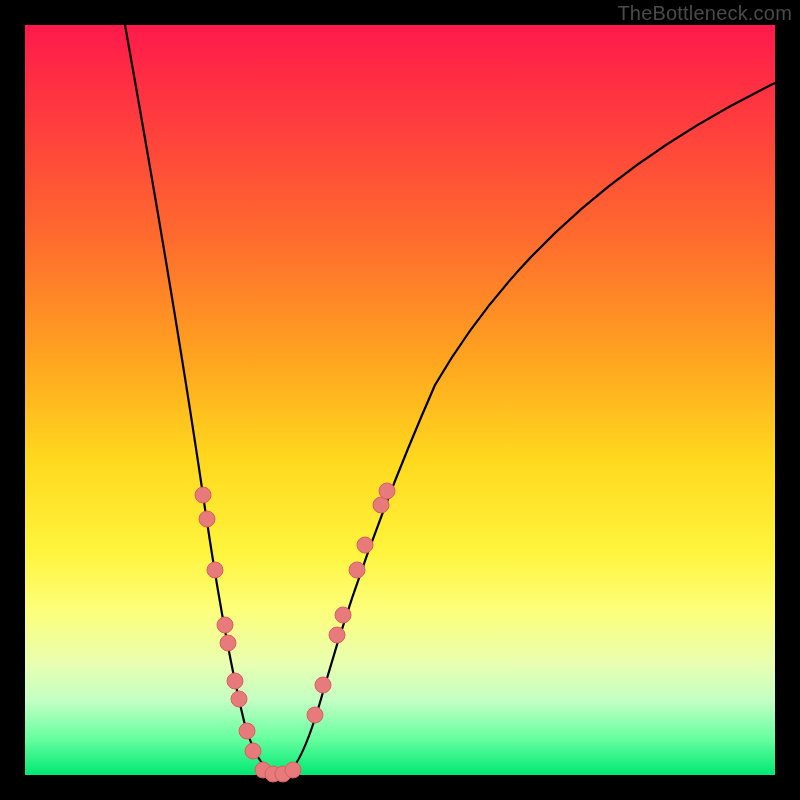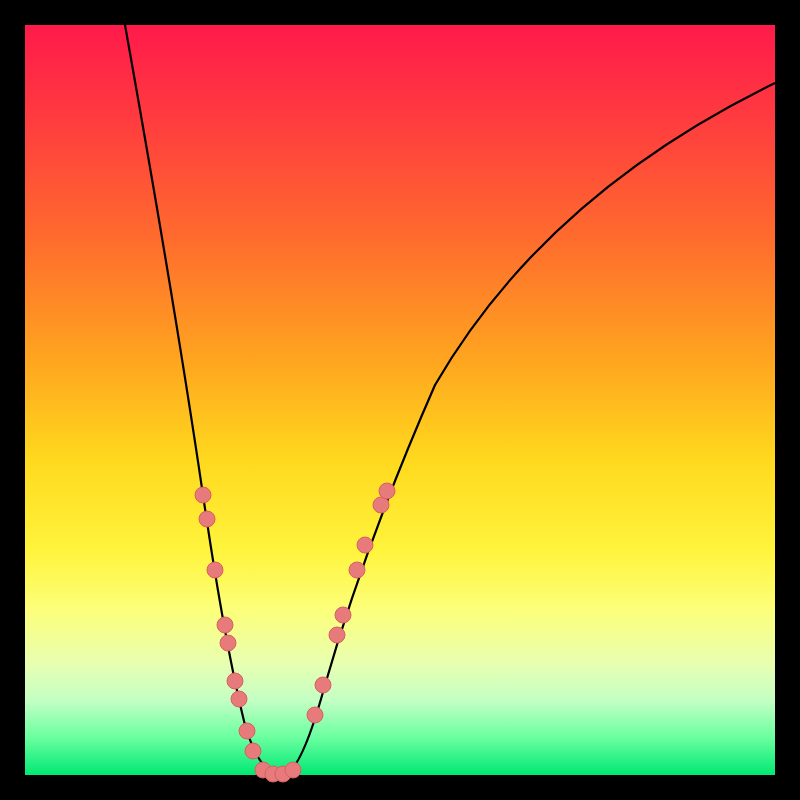--- a/index.html
+++ b/index.html
@@ -93,13 +93,14 @@
         <circle class="dot" cy="610" r="8" cx="312"></circle>
         <circle class="dot" cy="590" r="8" cx="318"></circle>
         <circle class="dot" cy="545" r="8" cx="332"></circle>
         <circle class="dot" cy="520" r="8" cx="340"></circle>
         <circle class="dot" cy="480" r="8" cx="356"></circle>
         <circle class="dot" cy="466" r="8" cx="362"></circle>
       </g>
     </svg>
 
   </div>
+  <div class="watermark">TheBottleneck.com</div>
 </div>
 
 </body></html>

